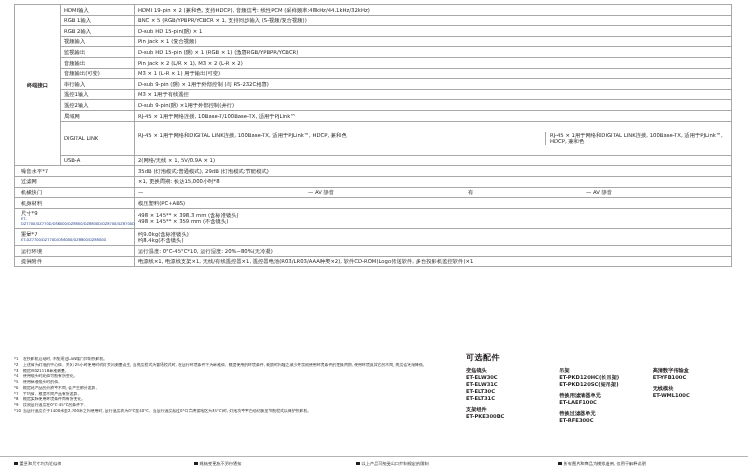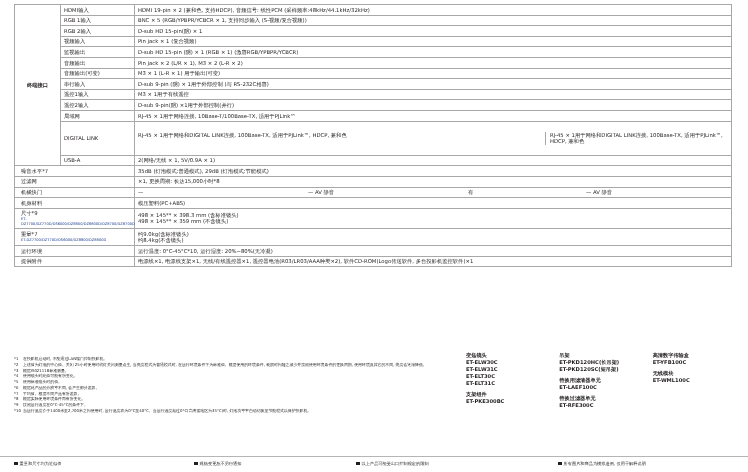--- a/index.html
+++ b/index.html
@@ -312,20 +312,21 @@
       <div class="fn-mark">*9</div>
       <div class="fn-text">按照运行温度在0°C-45°C的条件下。</div>
     </div>
     <div class="fn-row">
       <div class="fn-mark">*10</div>
       <div class="fn-text">当运行温度介于1400米至2,700米之间使用时, 运行温度将为0°C至40°C。当运行温度超过0°C(高海拔地区为35°C)时, 灯泡功率率自动切换至节能模式以保护投影机。</div>
     </div>
   </div>
 
   <div class="acc">
+    <div class="acc-title">可选配件</div>
     <div class="acc-grid">
 
       <div class="acc-col">
         <div class="acc-cat">变焦镜头</div>
         <div class="acc-item">ET-ELW30C</div>
         <div class="acc-item">ET-ELW31C</div>
         <div class="acc-item">ET-ELT30C</div>
         <div class="acc-item">ET-ELT31C</div>
         <div class="acc-cat">支架组件</div>
         <div class="acc-item">ET-PKE300BC</div>

